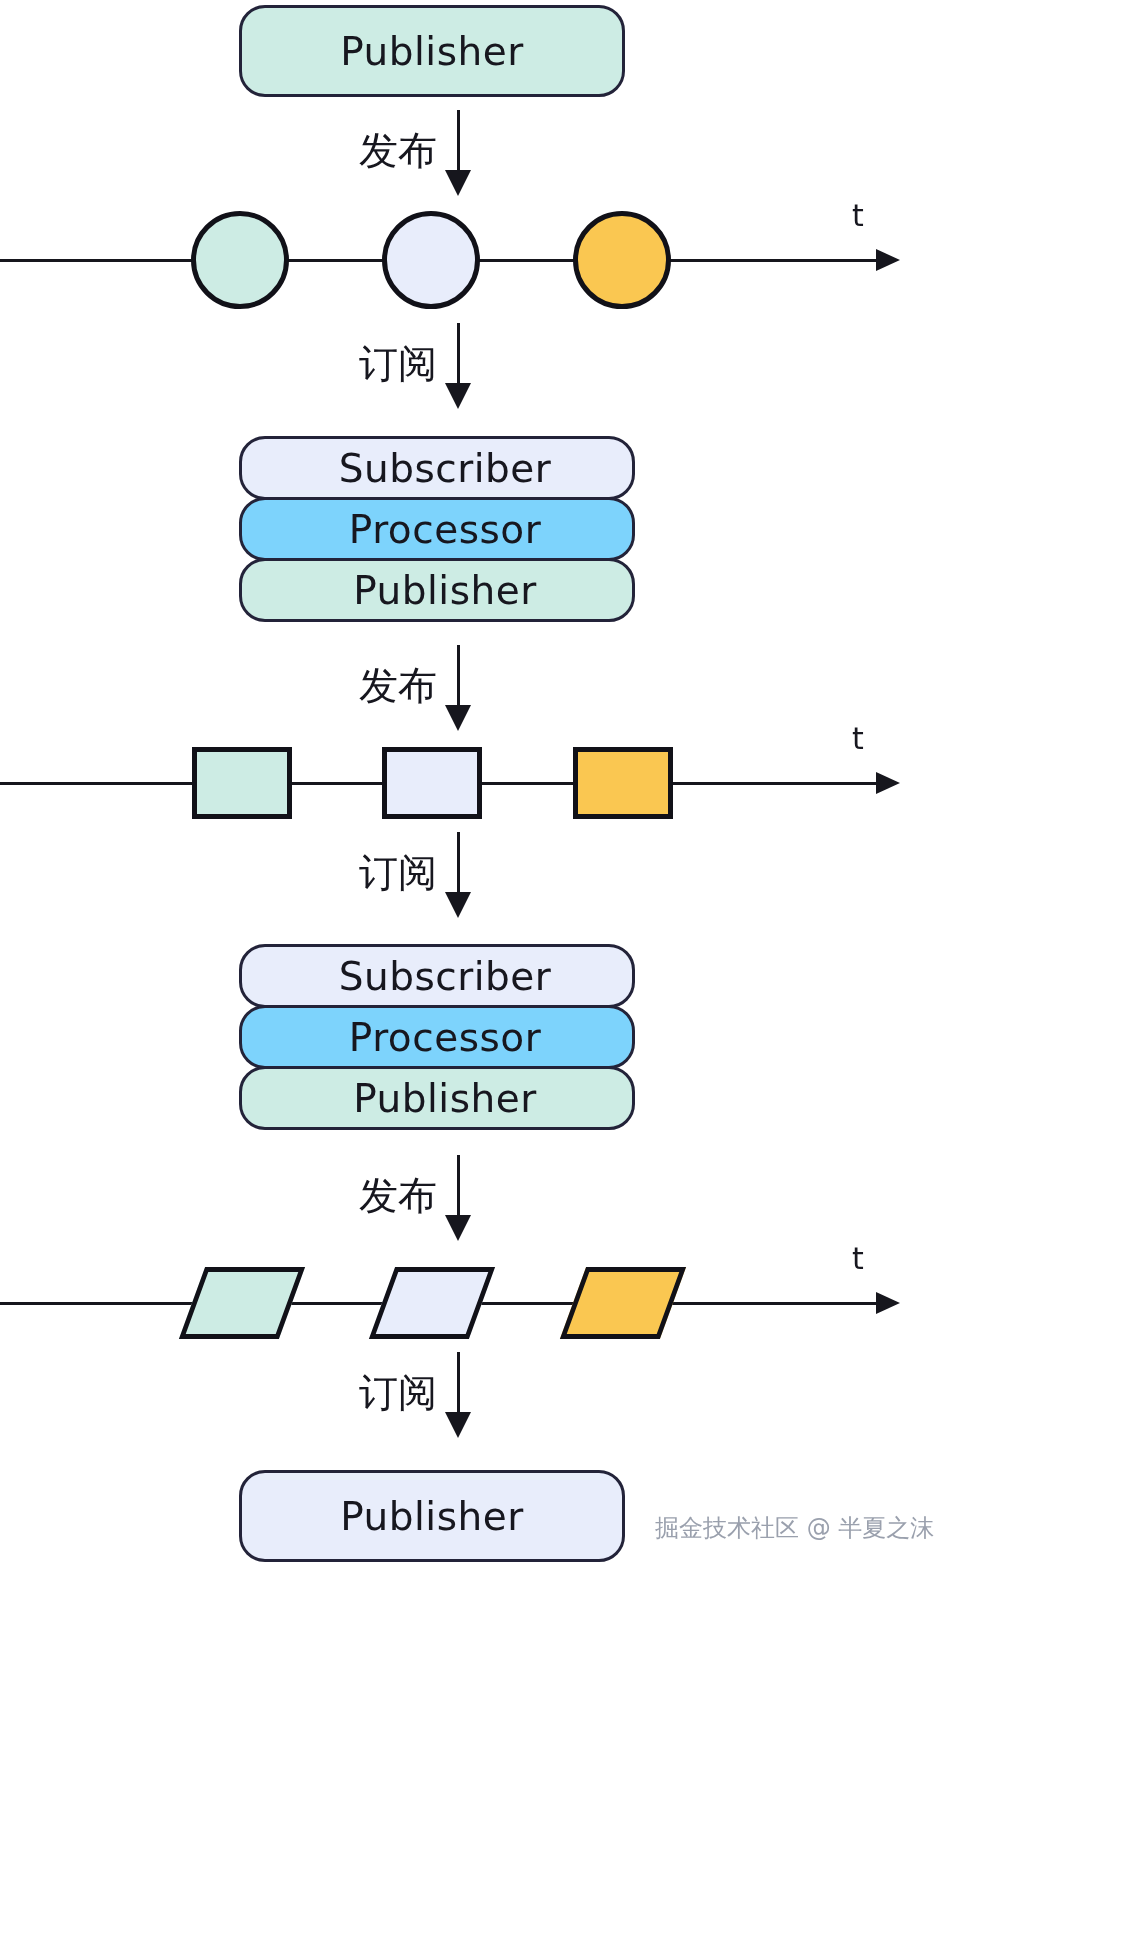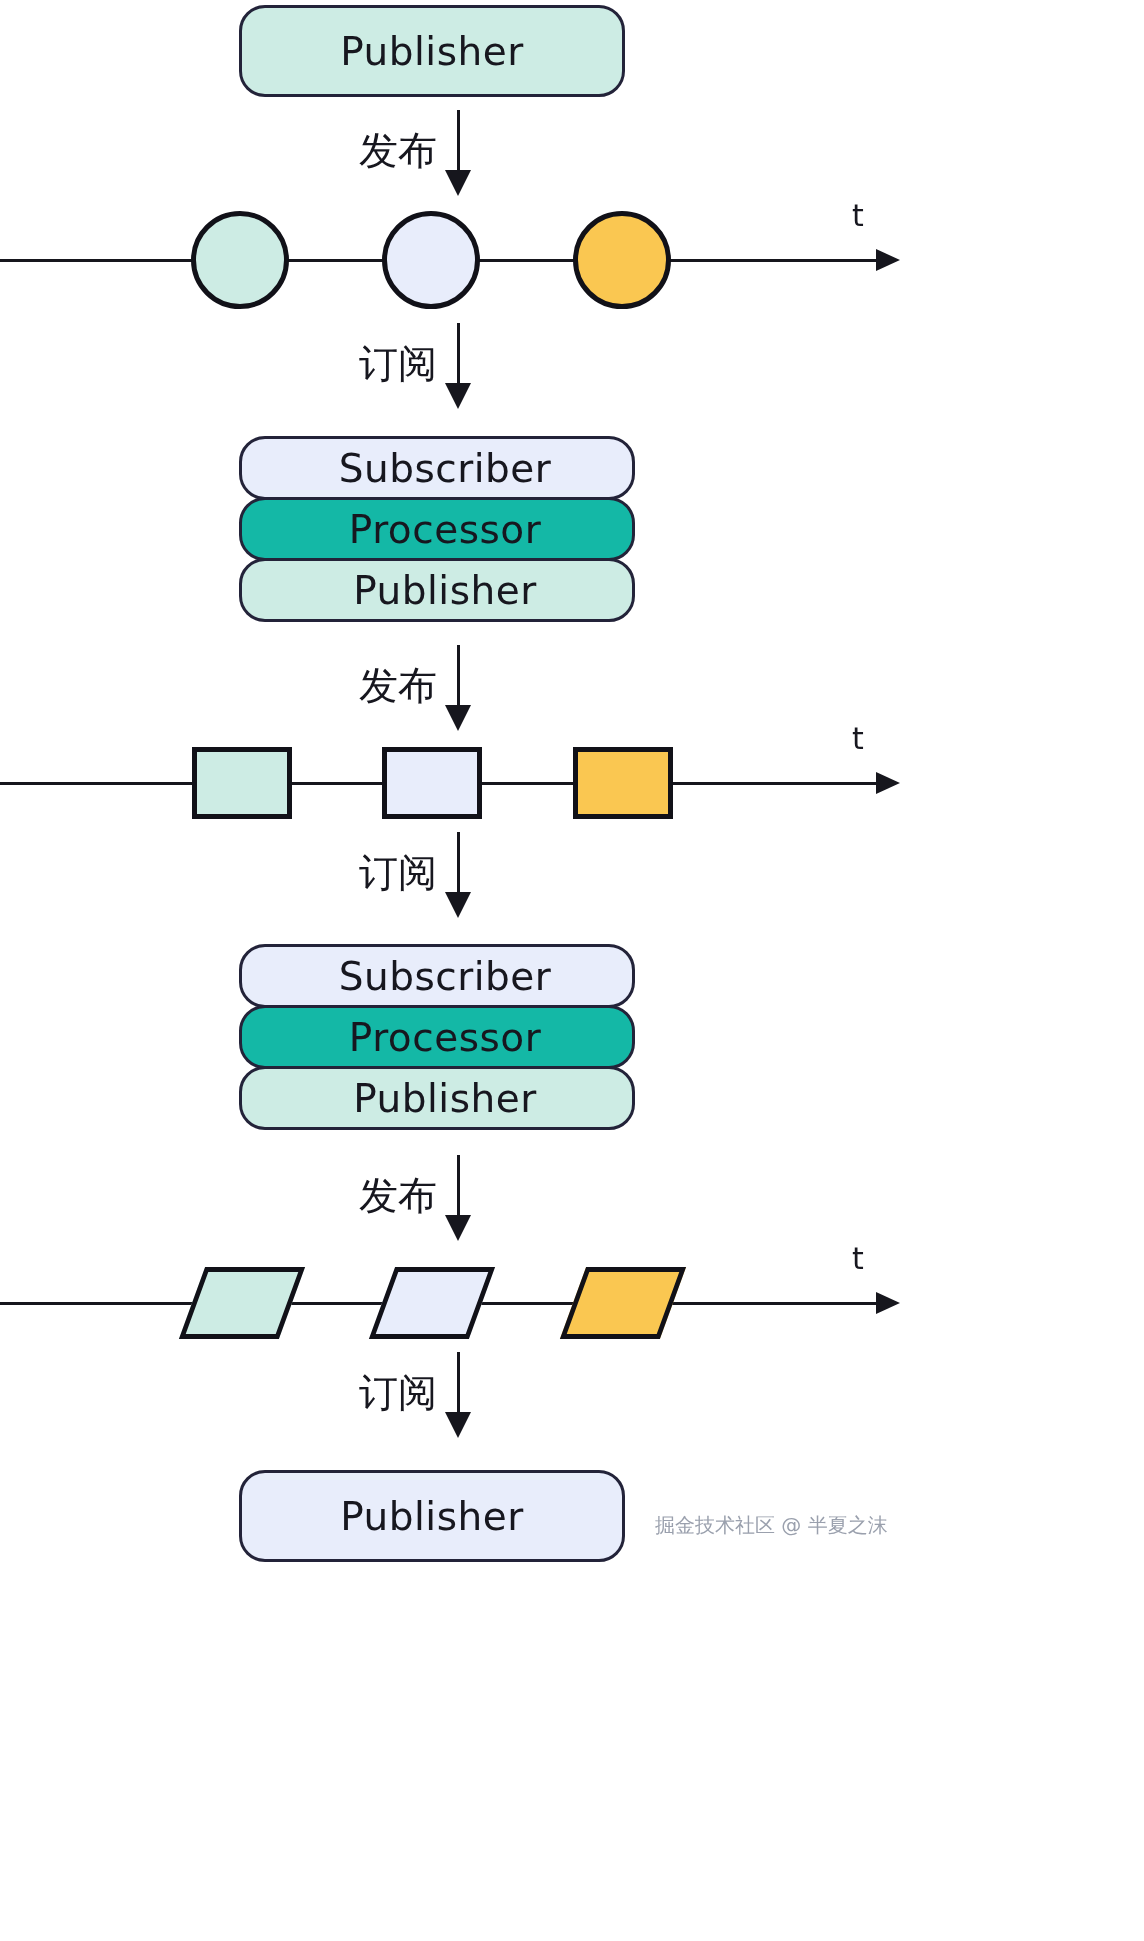--- a/index.html
+++ b/index.html
@@ -27,21 +27,21 @@
     display: flex;
     align-items: center;
     justify-content: center;
     font-size: 39px;
     color: #17171f;
     letter-spacing: 0.5px;
     font-family: "DejaVu Sans", "Liberation Sans", sans-serif;
   }
   .fill-mint   { background: #cdece4; }
   .fill-blue   { background: #e8edfb; }
-  .fill-cream  { background: #14b8a6; text-align: center; }
+  .fill-cream  { background: #7dd3fc; text-align: center; }
 
   
   .stack {
     position: absolute;
     width: 386px;
   }
   .stack .node-box {
     position: relative;
     width: 396px;
     height: 64px;
@@ -139,21 +139,21 @@
     width: 110px;
     text-align: right;
     font-size: 39px;
     color: #17171f;
     font-family: "DejaVu Sans", "Liberation Sans", sans-serif;
   }
 
   
   .watermark {
     position: absolute;
-    font-size: 20px;
+    font-size: 24px;
     color: #9aa0ad;
     white-space: nowrap;
     font-family: "DejaVu Sans", "Liberation Sans", sans-serif;
   }
 </style>
 </head>
 <body>
 
 <div id="canvas">
 

